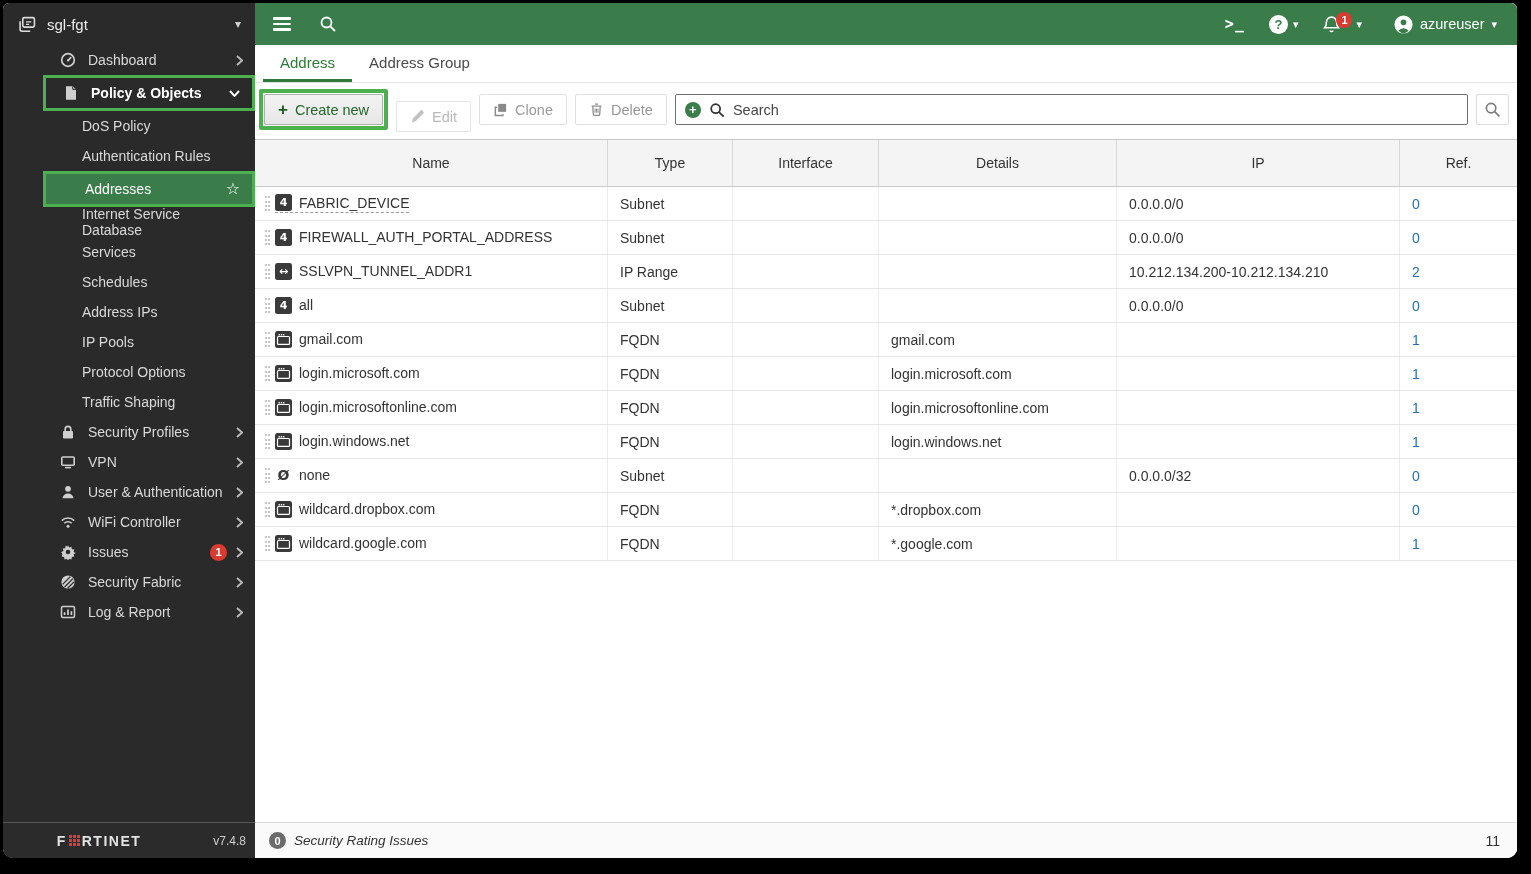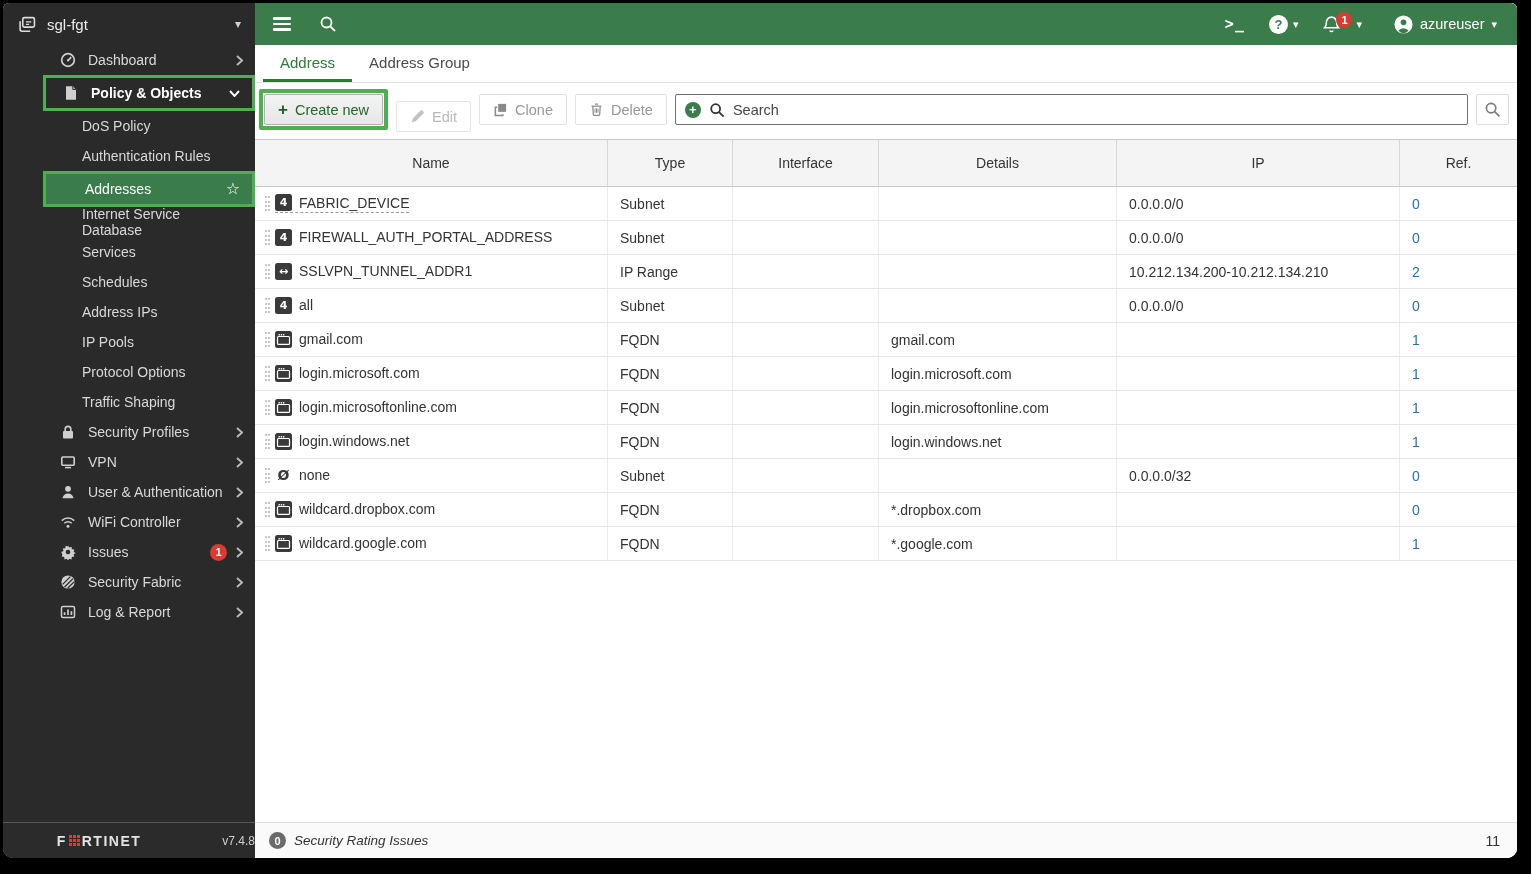--- a/index.html
+++ b/index.html
@@ -19,21 +19,21 @@
   .side-item.ann { border:3px solid #4cb04f; height:36px; }
   .trail { margin-left:auto; display:flex; align-items:center; gap:9px; }
   .chev { color:#b9b9b9; display:flex; }
   .side-item.bold .chev { color:#fff; }
   .star { color:#fff; font-size:16px; font-family:"DejaVu Sans",sans-serif; line-height:1; }
   .nbadge { min-width:17px; height:17px; border-radius:50%; background:#da3b30; color:#fff; font-size:11px; font-weight:bold; display:flex; align-items:center; justify-content:center; }
   .svg16 svg { width:100%; height:100%; display:block; }
   .sidebar-footer { position:absolute; bottom:0; left:0; width:100%; height:36px; background:#2b2b2b; border-top:1px solid #565656; }
   .logo { position:absolute; left:0; right:60px; top:0; bottom:0; display:flex; align-items:center; justify-content:center; gap:1px; color:#e3e3e3; font-weight:bold; font-size:14px; letter-spacing:1.5px; }
   .logo svg { margin:0 1px; }
-  .version { position:absolute; right:0; top:0; bottom:0; display:flex; align-items:center; color:#cfcfcf; font-size:12px; }
+  .version { position:absolute; right:9px; top:0; bottom:0; display:flex; align-items:center; color:#cfcfcf; font-size:12px; }
 
   
   .main { position:relative; flex:1; height:100%; display:flex; flex-direction:column; background:#fff; }
   .topbar { height:42px; background:#3a7d4a; display:flex; align-items:center; padding:0 20px 0 18px; gap:28px; color:#fff; flex:0 0 42px; }
   .hamburger { width:18px; display:flex; flex-direction:column; gap:3px; cursor:pointer; }
   .hamburger i { display:block; height:2.4px; background:#fff; border-radius:1px; }
   .tb-icn { width:18px; height:18px; color:#fff; cursor:pointer; }
   .tb-icn svg { width:100%; height:100%; }
   .tb-right { margin-left:auto; display:flex; align-items:center; gap:24px; }
   .cli { font-family:"DejaVu Sans Mono","Liberation Mono",monospace; font-weight:bold; font-size:15px; letter-spacing:1px; cursor:pointer; }

